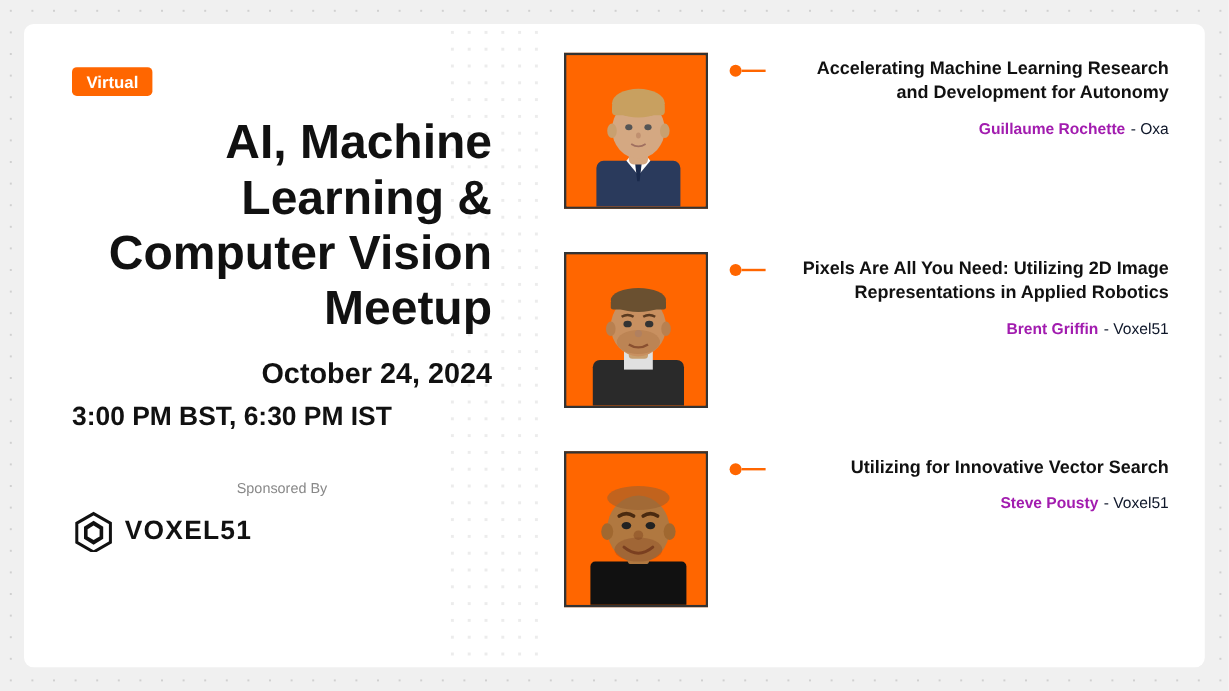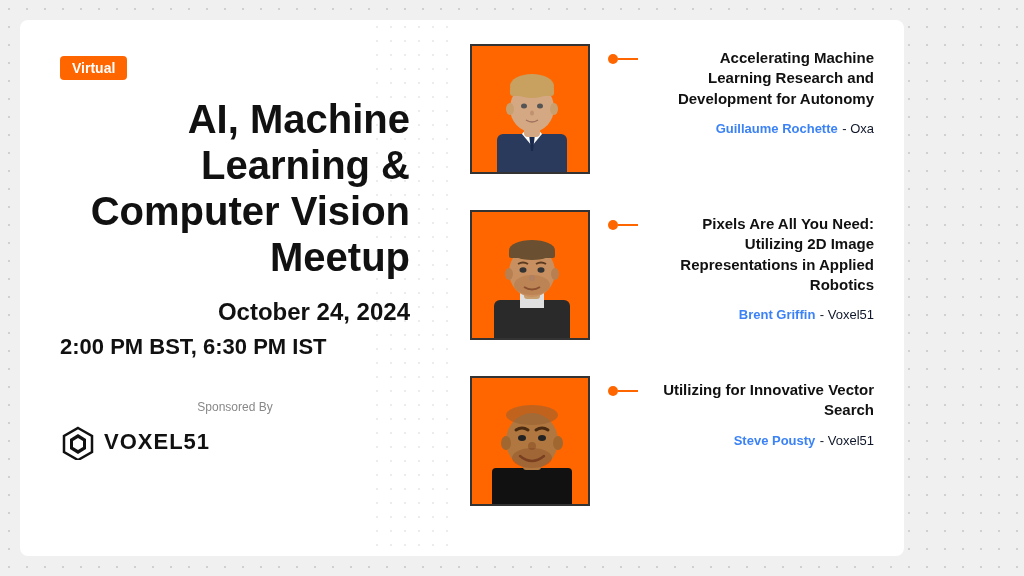--- a/index.html
+++ b/index.html
@@ -18,21 +18,21 @@
       top: 0; left: 0; right: 0; bottom: 0;
       background-image: radial-gradient(circle, #d0d0d0 1px, transparent 1px);
       background-size: 18px 18px;
       z-index: 0;
     }
 
     
     .card {
       position: absolute;
       top: 20px; left: 20px;
-      width: 884px;
+      width: 984px;
       height: 536px;
       background: #ffffff;
       border-radius: 8px;
       z-index: 1;
       display: flex;
       overflow: hidden;
     }
 
     
     .left-panel {
@@ -175,21 +175,21 @@
       font-size: 15px;
       font-weight: 700;
       color: #111111;
       line-height: 1.35;
       margin-bottom: 10px;
     }
 
     .speaker-name {
       font-size: 13px;
       font-weight: 600;
-      color: #3b82f6;
+      color: #a21caf;
     }
 
     .speaker-company {
       font-size: 13px;
       font-weight: 400;
       color: #0f172a;
     }
 
     
     .dots-overlay-left {
@@ -214,21 +214,21 @@
 <div class="bg-pattern"></div>
 
 <div class="card">
 
   <div class="left-panel">
     <div class="dots-overlay-left"></div>
     <div class="left-content">
       <div class="virtual-badge">Virtual</div>
       <h1 class="event-title">AI, Machine Learning &amp; Computer Vision Meetup</h1>
       <div class="event-date">October 24, 2024</div>
-      <div class="event-time">2:00 PM BST,  6:30 PM IST</div>
+      <div class="event-time">3:00 PM BST,  6:30 PM IST</div>
       <div class="sponsored-label">Sponsored By</div>
       <div class="sponsor-logo">
         <svg class="voxel-icon" viewBox="0 0 36 36" xmlns="http://www.w3.org/2000/svg">
           <polygon points="18,4 32,12 32,28 18,36 4,28 4,12" fill="none" stroke="#111" stroke-width="2.5"></polygon>
           <polygon points="18,10 26,15 26,25 18,30 10,25 10,15" fill="#111"></polygon>
           <polygon points="18,14 23,17 23,23 18,26 13,23 13,17" fill="white"></polygon>
         </svg>
         <span class="sponsor-name">VOXEL51</span>
       </div>
     </div>

